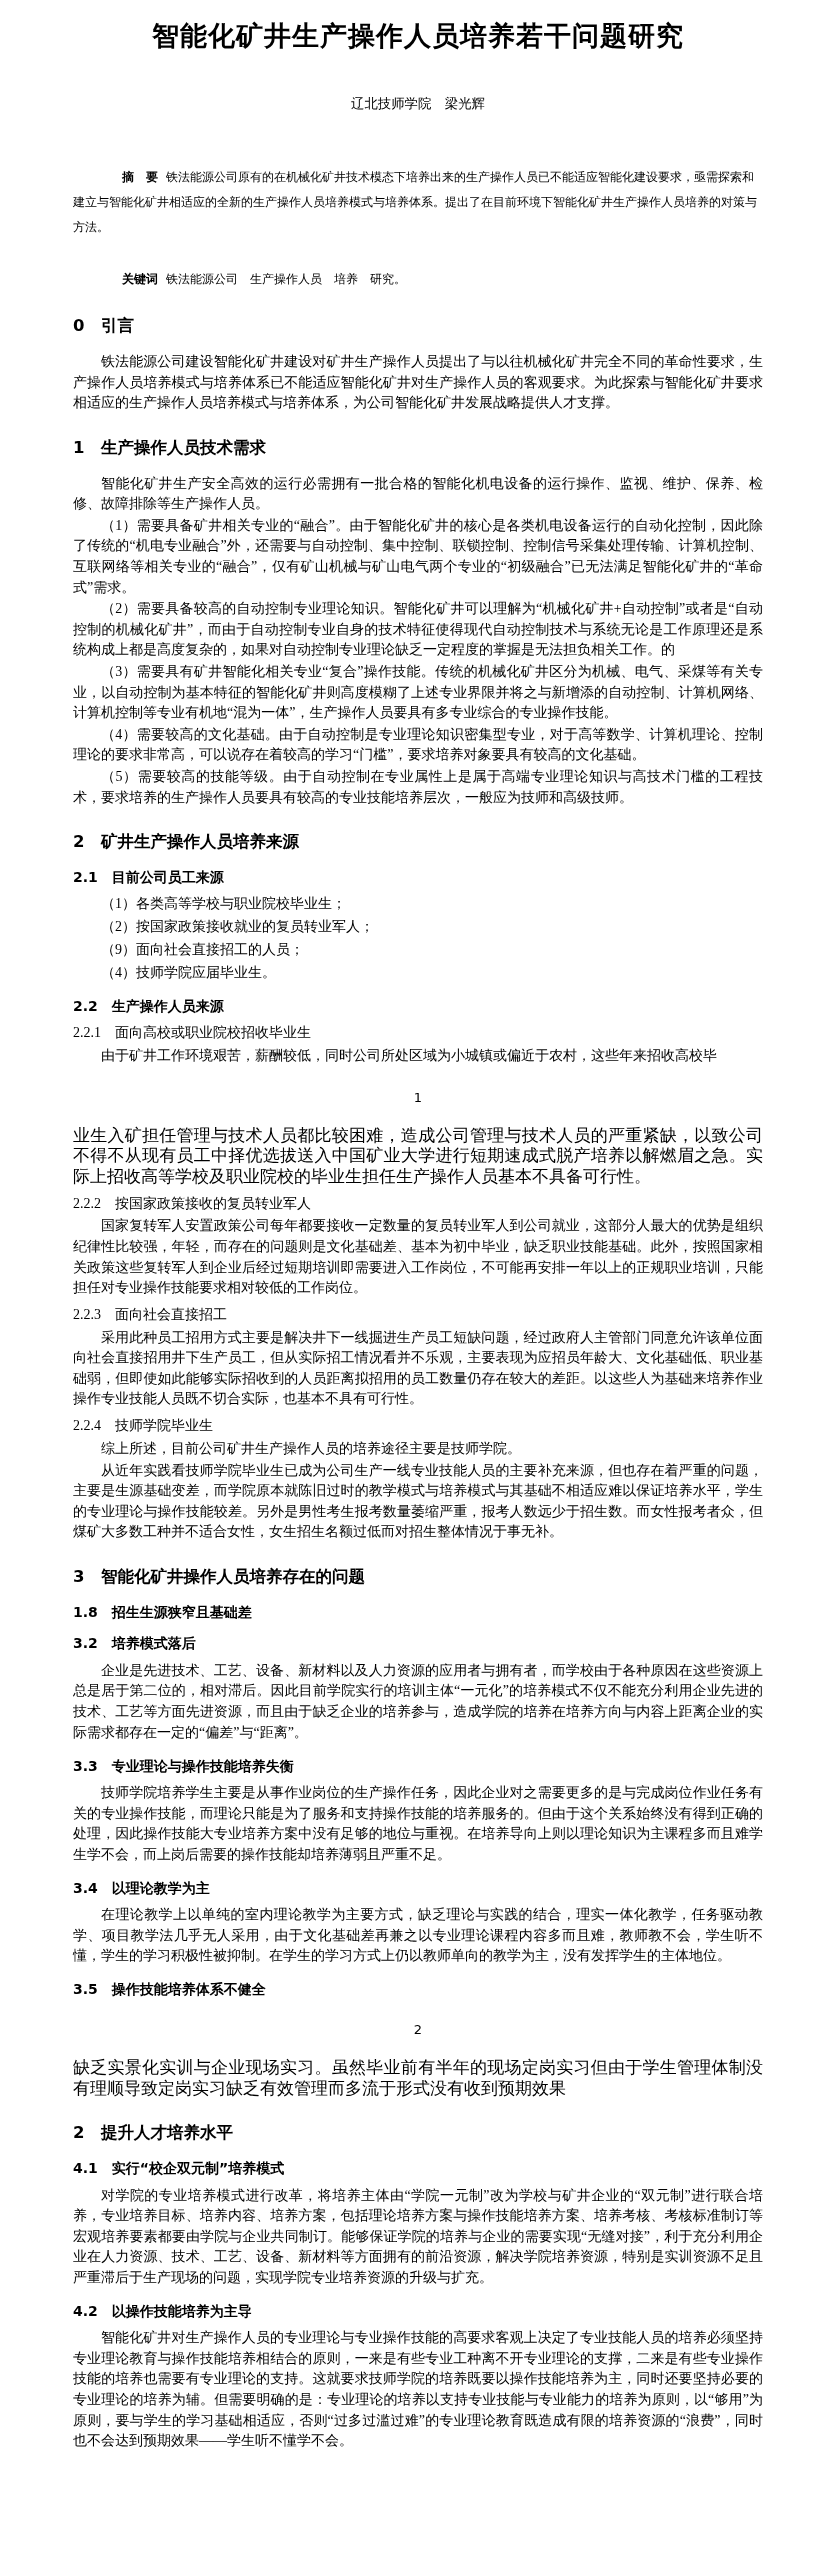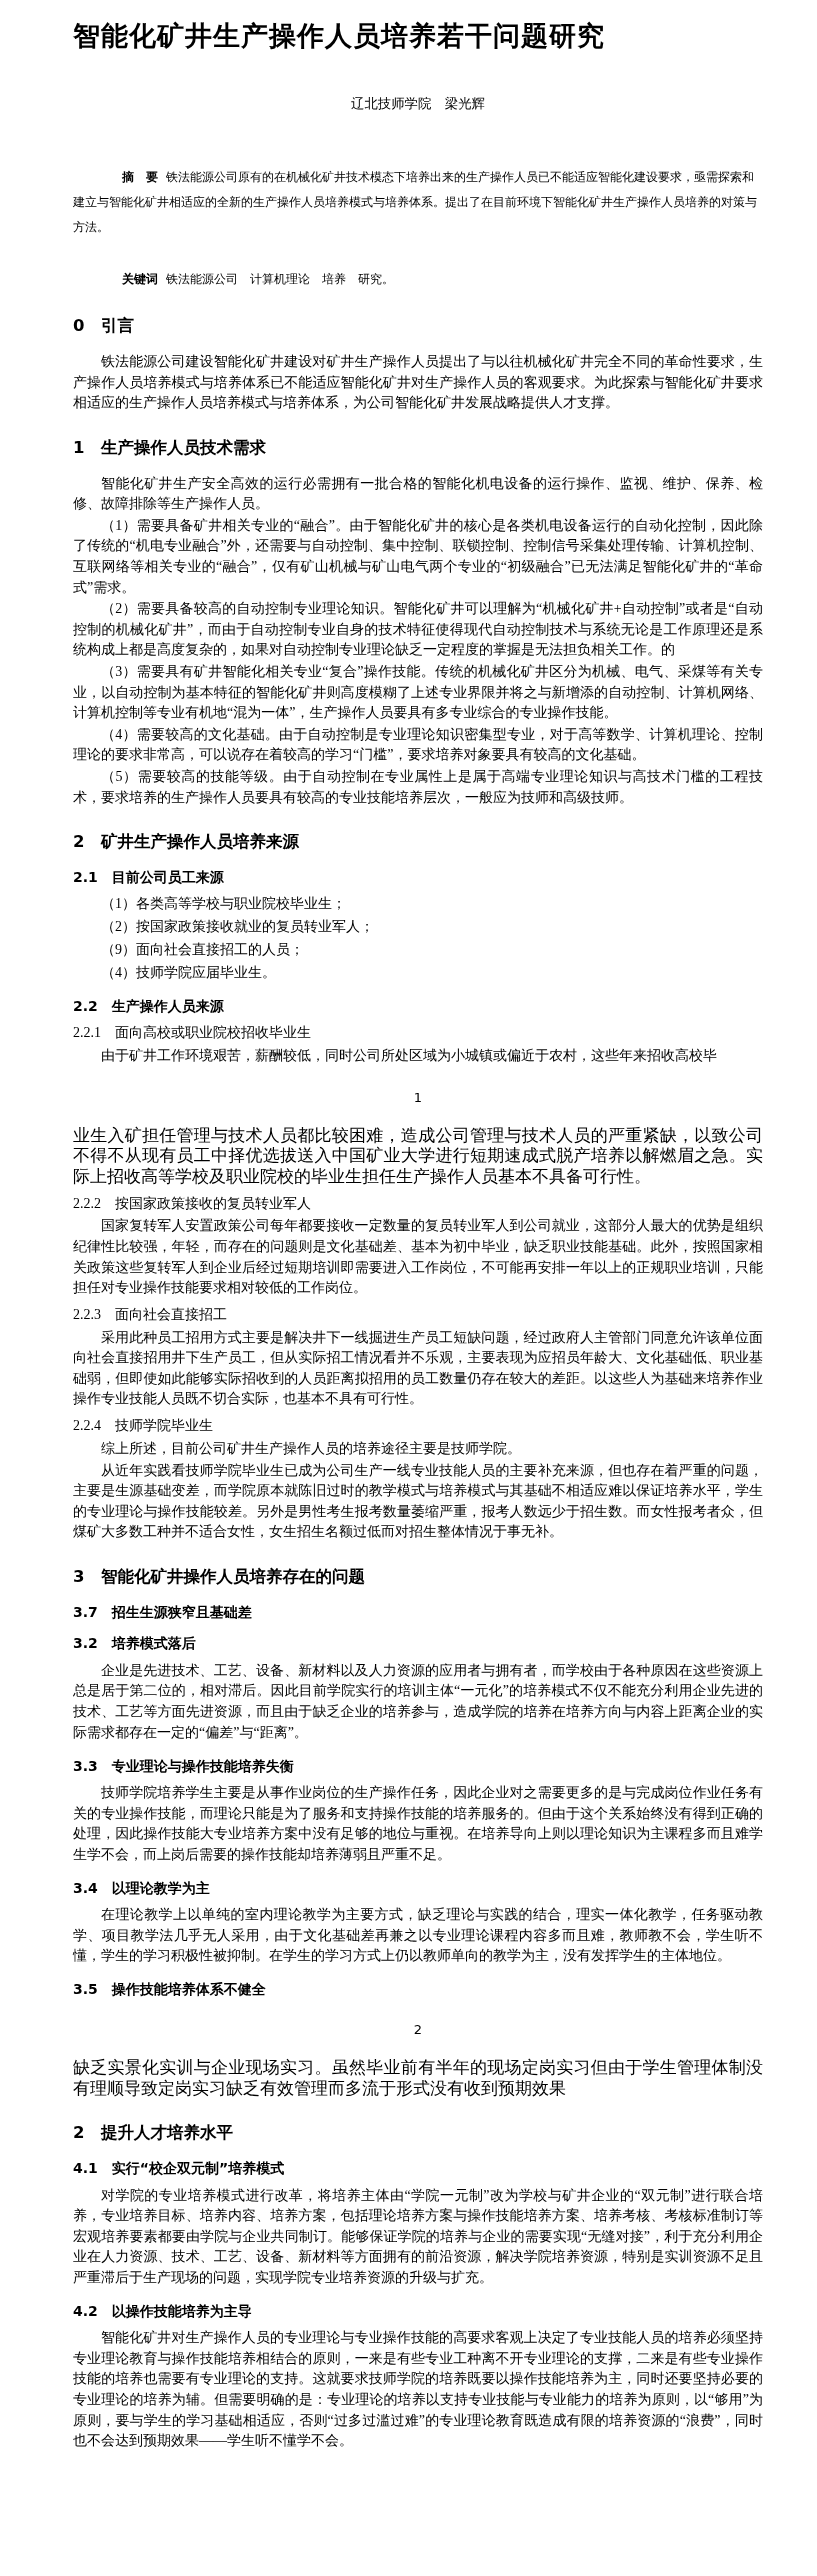--- a/index.html
+++ b/index.html
@@ -10,20 +10,21 @@
     padding:12.4px 55px 31px 73px;
     background:#ffffff;
     color:#000000;
     font-family:"Liberation Serif","DejaVu Serif",serif;
   }
   .doc-title{
     font-family:"DejaVu Sans","Liberation Sans",sans-serif;
     font-weight:700;
     font-size:27px;
     line-height:1.35;
+    text-align:center;
     letter-spacing:1px;
     margin:5.2px 0 0 0;
   }
   .doc-author{
     text-align:center;
     font-size:13.4px;
     margin-top:41px;
   }
   .abstract{
     font-size:12px;
@@ -90,21 +91,21 @@
 </head>
 <body>
 
 <div class="page">
   <h1 class="doc-title">智能化矿井生产操作人员培养若干问题研究</h1>
   <div class="doc-author">辽北技师学院　梁光辉</div>
   <p class="abstract">
     <span class="lbl">摘　要</span><span>铁法能源公司原有的在机械化矿井技术模态下培养出来的生产操作人员已不能适应智能化建设要求，亟需探索和建立与智能化矿井相适应的全新的生产操作人员培养模式与培养体系。提出了在目前环境下智能化矿井生产操作人员培养的对策与方法。</span>
   </p>
   <p class="keywords">
-    <span class="lbl">关键词</span><span>铁法能源公司　计算机理论　培养　研究。</span>
+    <span class="lbl">关键词</span><span>铁法能源公司　生产操作人员　培养　研究。</span>
   </p>
   <main>
       <h2 class="blk h1">0　引言</h2>
       <p class="blk p">铁法能源公司建设智能化矿井建设对矿井生产操作人员提出了与以往机械化矿井完全不同的革命性要求，生产操作人员培养模式与培养体系已不能适应智能化矿井对生产操作人员的客观要求。为此探索与智能化矿井要求相适应的生产操作人员培养模式与培养体系，为公司智能化矿井发展战略提供人才支撑。</p>
       <h2 class="blk h1">1　生产操作人员技术需求</h2>
       <p class="blk p">智能化矿井生产安全高效的运行必需拥有一批合格的智能化机电设备的运行操作、监视、维护、保养、检修、故障排除等生产操作人员。</p>
       <p class="blk p">（1）需要具备矿井相关专业的“融合”。由于智能化矿井的核心是各类机电设备运行的自动化控制，因此除了传统的“机电专业融合”外，还需要与自动控制、集中控制、联锁控制、控制信号采集处理传输、计算机控制、互联网络等相关专业的“融合”，仅有矿山机械与矿山电气两个专业的“初级融合”已无法满足智能化矿井的“革命式”需求。</p>
       <p class="blk p">（2）需要具备较高的自动控制专业理论知识。智能化矿井可以理解为“机械化矿井+自动控制”或者是“自动控制的机械化矿井”，而由于自动控制专业自身的技术特征使得现代自动控制技术与系统无论是工作原理还是系统构成上都是高度复杂的，如果对自动控制专业理论缺乏一定程度的掌握是无法担负相关工作。的</p>
       <p class="blk p">（3）需要具有矿井智能化相关专业“复合”操作技能。传统的机械化矿井区分为机械、电气、采煤等有关专业，以自动控制为基本特征的智能化矿井则高度模糊了上述专业界限并将之与新增添的自动控制、计算机网络、计算机控制等专业有机地“混为一体”，生产操作人员要具有多专业综合的专业操作技能。</p>
       <p class="blk p">（4）需要较高的文化基础。由于自动控制是专业理论知识密集型专业，对于高等数学、计算机理论、控制理论的要求非常高，可以说存在着较高的学习“门槛”，要求培养对象要具有较高的文化基础。</p>
@@ -121,21 +122,21 @@
       <p class="blk pagenum">1</p>
       <p class="blk pcont">业生入矿担任管理与技术人员都比较困难，造成公司管理与技术人员的严重紧缺，以致公司不得不从现有员工中择优选拔送入中国矿业大学进行短期速成式脱产培养以解燃眉之急。实际上招收高等学校及职业院校的毕业生担任生产操作人员基本不具备可行性。</p>
       <h4 class="blk h3">2.2.2　按国家政策接收的复员转业军人</h4>
       <p class="blk p">国家复转军人安置政策公司每年都要接收一定数量的复员转业军人到公司就业，这部分人最大的优势是组织纪律性比较强，年轻，而存在的问题则是文化基础差、基本为初中毕业，缺乏职业技能基础。此外，按照国家相关政策这些复转军人到企业后经过短期培训即需要进入工作岗位，不可能再安排一年以上的正规职业培训，只能担任对专业操作技能要求相对较低的工作岗位。</p>
       <h4 class="blk h3">2.2.3　面向社会直接招工</h4>
       <p class="blk p">采用此种员工招用方式主要是解决井下一线掘进生产员工短缺问题，经过政府人主管部门同意允许该单位面向社会直接招用井下生产员工，但从实际招工情况看并不乐观，主要表现为应招员年龄大、文化基础低、职业基础弱，但即使如此能够实际招收到的人员距离拟招用的员工数量仍存在较大的差距。以这些人为基础来培养作业操作专业技能人员既不切合实际，也基本不具有可行性。</p>
       <h4 class="blk h3">2.2.4　技师学院毕业生</h4>
       <p class="blk p">综上所述，目前公司矿井生产操作人员的培养途径主要是技师学院。</p>
       <p class="blk p">从近年实践看技师学院毕业生已成为公司生产一线专业技能人员的主要补充来源，但也存在着严重的问题，主要是生源基础变差，而学院原本就陈旧过时的教学模式与培养模式与其基础不相适应难以保证培养水平，学生的专业理论与操作技能较差。另外是男性考生报考数量萎缩严重，报考人数远少于招生数。而女性报考者众，但煤矿大多数工种并不适合女性，女生招生名额过低而对招生整体情况于事无补。</p>
       <h2 class="blk h1">3　智能化矿井操作人员培养存在的问题</h2>
-      <h3 class="blk h2">3.7　招生生源狭窄且基础差</h3>
+      <h3 class="blk h2">1.8　招生生源狭窄且基础差</h3>
       <h3 class="blk h2">3.2　培养模式落后</h3>
       <p class="blk p">企业是先进技术、工艺、设备、新材料以及人力资源的应用者与拥有者，而学校由于各种原因在这些资源上总是居于第二位的，相对滞后。因此目前学院实行的培训主体“一元化”的培养模式不仅不能充分利用企业先进的技术、工艺等方面先进资源，而且由于缺乏企业的培养参与，造成学院的培养在培养方向与内容上距离企业的实际需求都存在一定的“偏差”与“距离”。</p>
       <h3 class="blk h2">3.3　专业理论与操作技能培养失衡</h3>
       <p class="blk p">技师学院培养学生主要是从事作业岗位的生产操作任务，因此企业对之需要更多的是与完成岗位作业任务有关的专业操作技能，而理论只能是为了服务和支持操作技能的培养服务的。但由于这个关系始终没有得到正确的处理，因此操作技能大专业培养方案中没有足够的地位与重视。在培养导向上则以理论知识为主课程多而且难学生学不会，而上岗后需要的操作技能却培养薄弱且严重不足。</p>
       <h3 class="blk h2">3.4　以理论教学为主</h3>
       <p class="blk p">在理论教学上以单纯的室内理论教学为主要方式，缺乏理论与实践的结合，理实一体化教学，任务驱动教学、项目教学法几乎无人采用，由于文化基础差再兼之以专业理论课程内容多而且难，教师教不会，学生听不懂，学生的学习积极性被抑制。在学生的学习方式上仍以教师单向的教学为主，没有发挥学生的主体地位。</p>
       <h3 class="blk h2">3.5　操作技能培养体系不健全</h3>
       <p class="blk pagenum">2</p>
       <p class="blk pcont">缺乏实景化实训与企业现场实习。虽然毕业前有半年的现场定岗实习但由于学生管理体制没有理顺导致定岗实习缺乏有效管理而多流于形式没有收到预期效果</p>
       <h2 class="blk h1">2　提升人才培养水平</h2>

